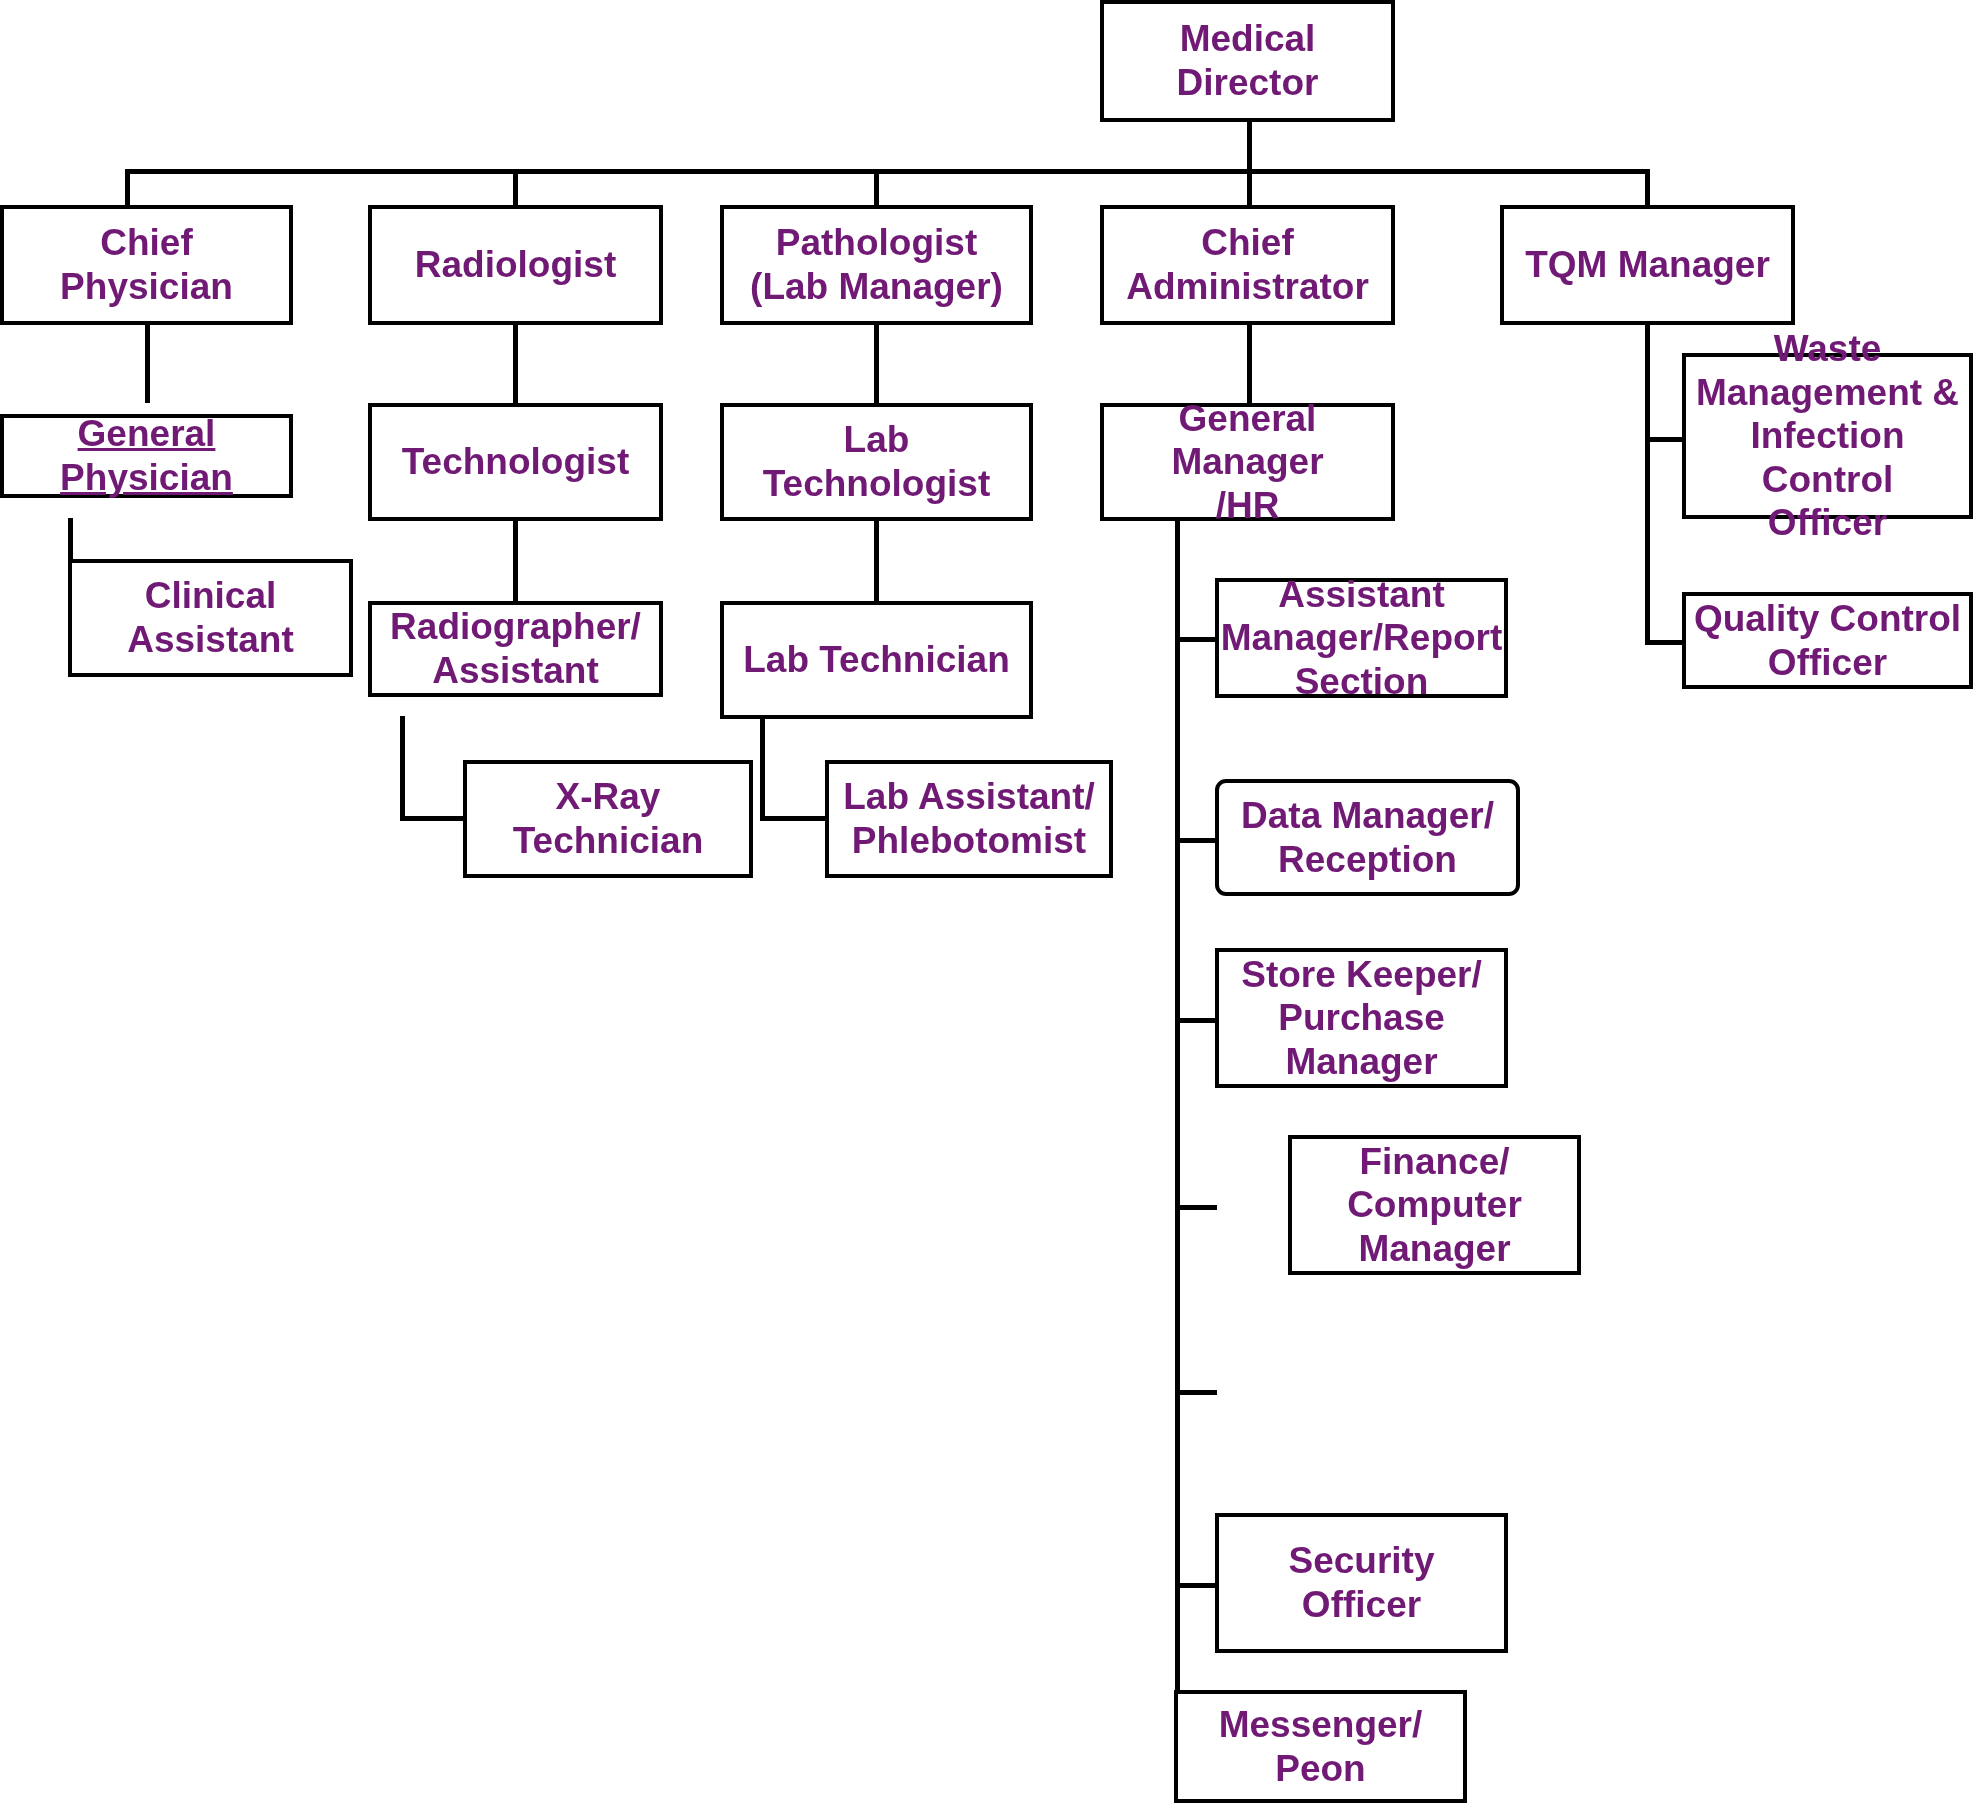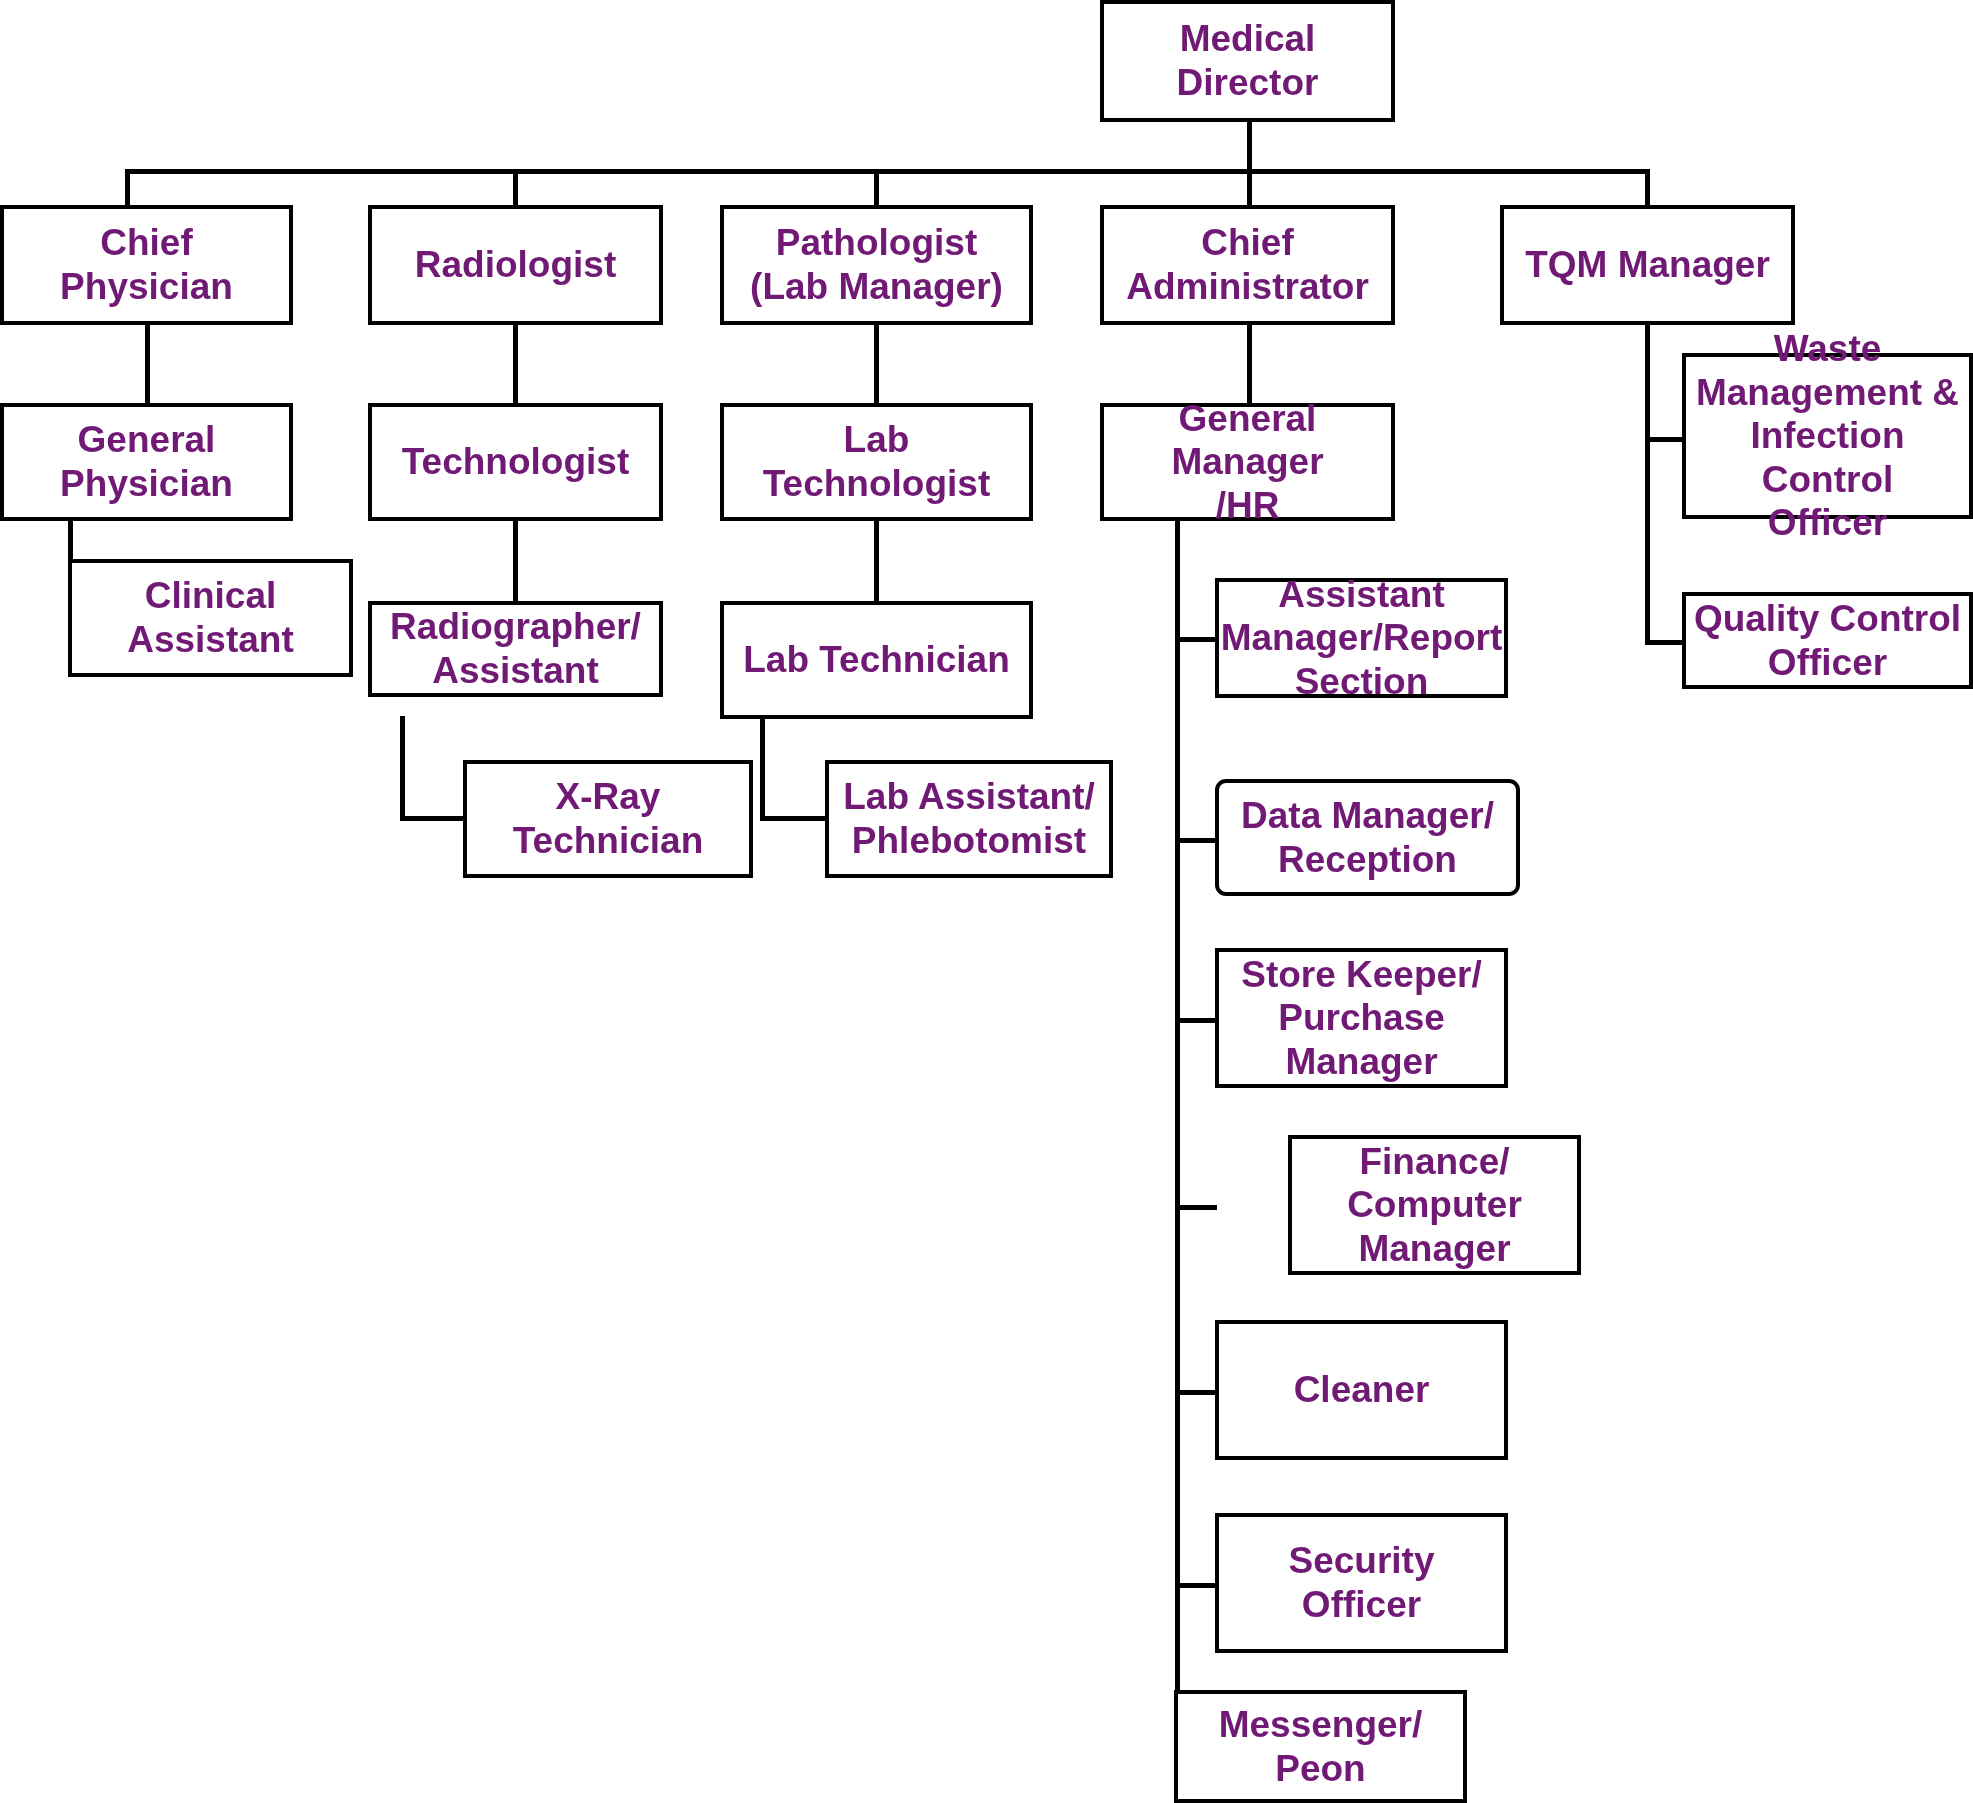--- a/index.html
+++ b/index.html
@@ -103,21 +103,21 @@
   <div class="node" style="left:1500px; top:205px; width:295px; height:120px;">TQM Manager</div>
 
   <div class="node" style="left:1682px; top:353px; width:291px; height:166px;text-align:center;">Waste
 Management &amp;
 Infection Control
 Officer</div>
 
   <div class="node" style="left:1682px; top:592px; width:291px; height:97px;">Quality Control
 Officer</div>
 
-  <div class="node" style="left:0px; top:403px; width:293px; height:118px;">General
+  <div class="node" style="left:0px; top:414px; width:293px; height:84px;text-decoration:underline;">General
 Physician</div>
 
   <div class="node" style="left:68px; top:548px; width:285px; height:118px;margin-top:11px;">Clinical
 Assistant</div>
 
   <div class="node" style="left:368px; top:403px; width:295px; height:118px;">Technologist</div>
 
   <div class="node" style="left:368px; top:601px; width:295px; height:96px;">Radiographer/
 Assistant</div>
 
@@ -142,20 +142,19 @@
 Reception</div>
 
   <div class="node" style="left:1215px; top:948px; width:293px; height:140px;">Store Keeper/
 Purchase
 Manager</div>
 
   <div class="node" style="left:1288px; top:1135px; width:293px; height:140px;">Finance/
 Computer
 Manager</div>
 
-  <div class="node" style="left:1215px; top:1320px; width:293px; height:140px;">Cleaner</div>
 
   <div class="node" style="left:1215px; top:1513px; width:293px; height:140px;">Security Officer</div>
 
   <div class="node" style="left:1174px; top:1690px; width:293px; height:113px;">Messenger/
 Peon</div>
 
 </div>
 
 </body></html>

